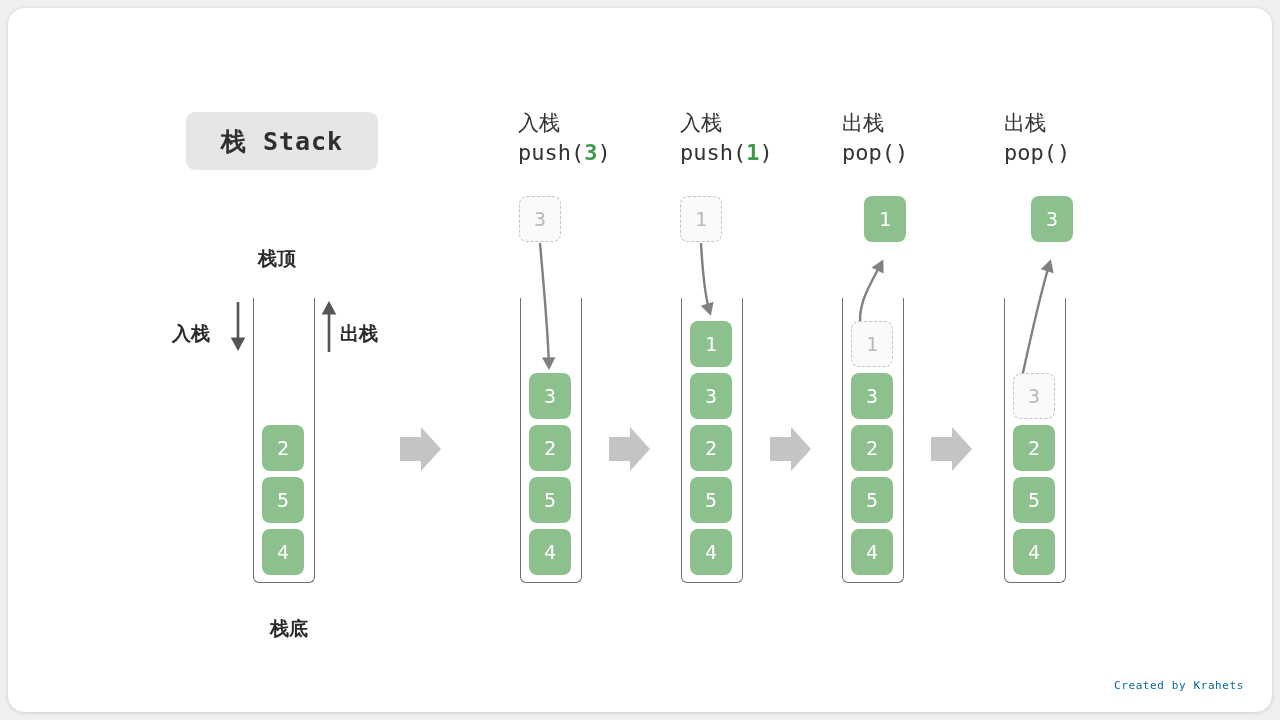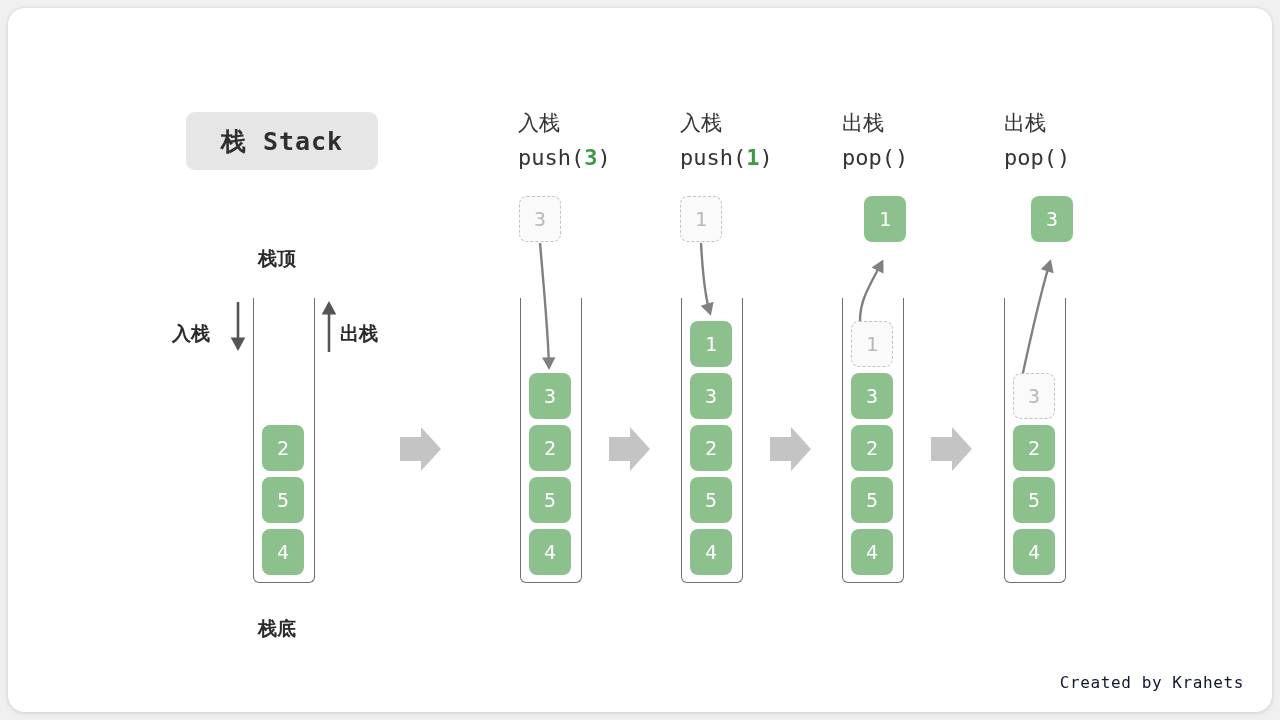--- a/index.html
+++ b/index.html
@@ -76,21 +76,21 @@
     font-size: 22px;
     color: #333333;
     white-space: nowrap;
     line-height: 30px;
   }
   .col-header .cn {
     font-family: "DejaVu Sans", "Liberation Sans", sans-serif;
     font-size: 21px;
     display: block;
   }
-  .col-header .fn { display: block; margin-top: 5px; }
+  .col-header .fn { display: block; }
   .col-header .arg { color: #3c9a48; font-weight: bold; }
 
   
   .stack-box {
     position: absolute;
     box-sizing: border-box;
     border-left: 1.4px solid #707070;
     border-right: 1.4px solid #707070;
     border-bottom: 1.4px solid #707070;
     border-top: none;
@@ -121,22 +121,22 @@
     color: #b9b9b9;
     border: 1.6px dashed #c3c3c3;
   }
 
   
   .footer {
     position: absolute;
     right: 36px;
     bottom: 28px;
     font-family: "DejaVu Sans Mono", "Liberation Mono", monospace;
-    font-size: 16px;
-    color: #0f172a;
+    font-size: 11px;
+    color: #0369a1;
     letter-spacing: 0.6px;
   }
 </style>
 </head>
 <body>
 
 <div id="canvas">
 
   <div class="card"></div>
 
@@ -183,21 +183,21 @@
       <path d="M861,330 C856,305 870,285 882,262" fill="none" stroke="#808080" stroke-width="2.4" marker-end="url(#ah-grey)"></path>
     </g>
     <g>
       <path d="M1021,382 C1030,340 1040,295 1050,262" fill="none" stroke="#808080" stroke-width="2.4" marker-end="url(#ah-grey)"></path>
     </g>
   </svg>
 
   <div class="title-pill">栈 Stack</div>
 
   <div class="cjk-label" style="left:258px; top:246px;text-align:center;">栈顶</div>
-  <div class="cjk-label" style="left:258px; top:616px;">栈底</div>
+  <div class="cjk-label" style="left:270px; top:616px;">栈底</div>
   <div class="cjk-label" style="left:172px; top:321px;">入栈</div>
   <div class="cjk-label" style="left:340px; top:321px;">出栈</div>
 
   <div class="stack-box" style="left:253px; top:298px; width:62px; height:285px;"></div>
   <div class="cell filled" style="left:262px; top:425px;">2</div>
   <div class="cell filled" style="left:262px; top:477px;">5</div>
   <div class="cell filled" style="left:262px; top:529px;">4</div>
 
   <div class="col-header" style="left:518px; top:108px;">
     <span class="cn">入栈</span>

